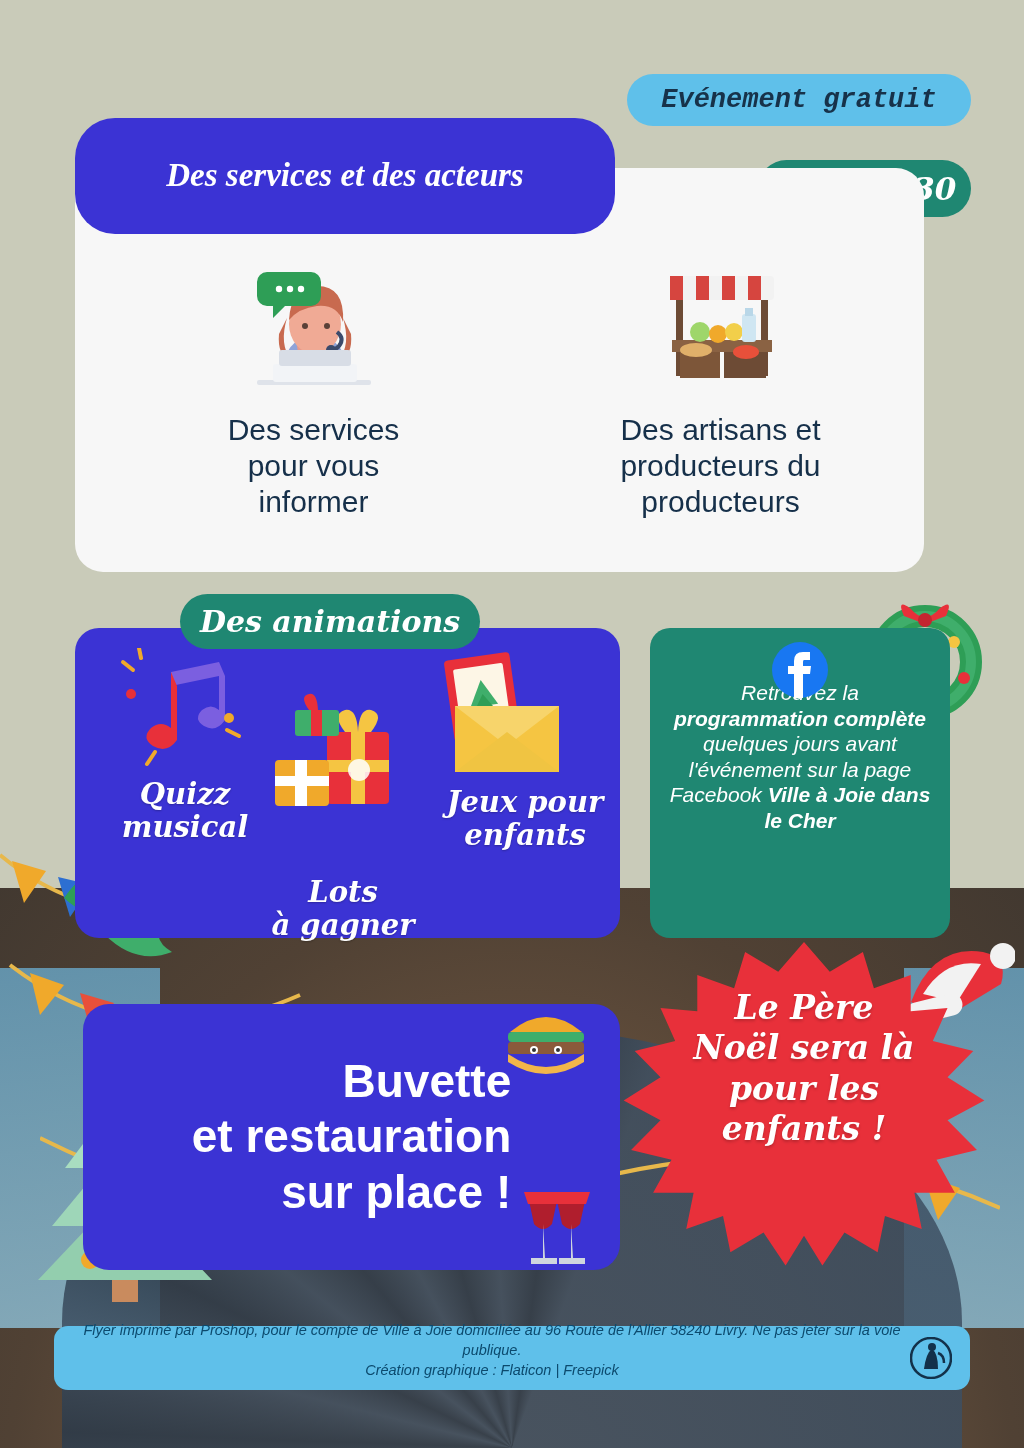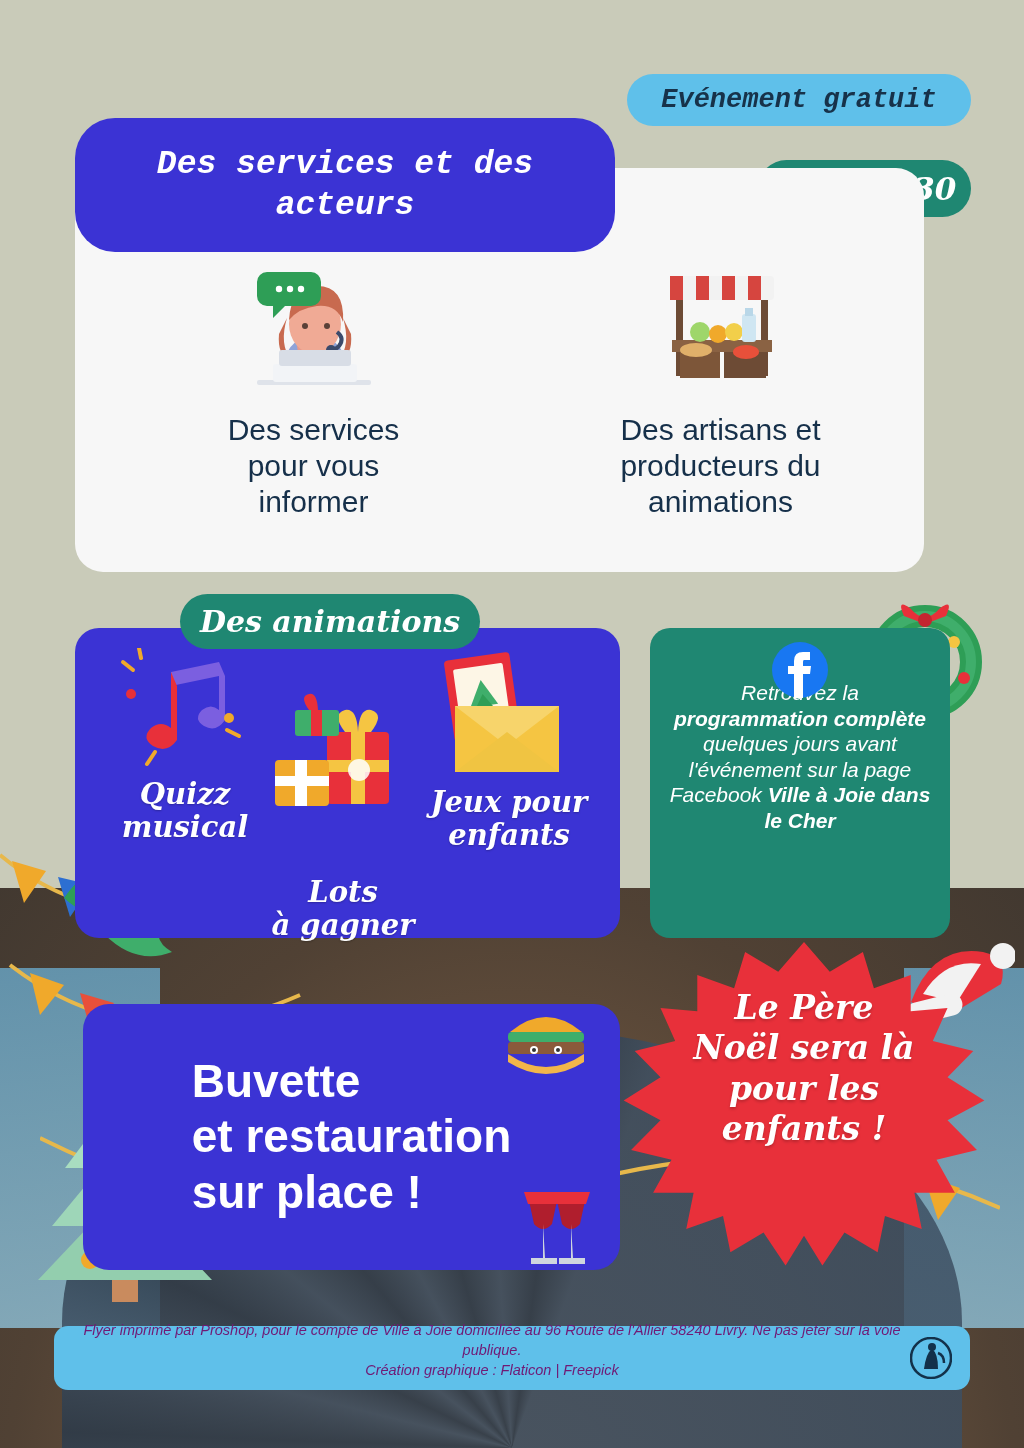--- a/index.html
+++ b/index.html
@@ -63,23 +63,23 @@
     background: #5fc0ea; color: #17324a;
     font-size: 27px; font-weight: bold; font-style: italic; font-family: Liberation Mono, monospace;
   }
   #time-badge {
     left: 758px; top: 160px; width: 213px; height: 57px;
     background: #1f8772; color: #ffffff;
     font-family: "DejaVu Serif", serif;
     font-size: 31px; font-weight: bold; font-style: italic;
   }
   #services-title {
-    left: 75px; top: 118px; width: 540px; height: 134px;
+    left: 75px; top: 118px; width: 540px; height: 116px;
     background: #3b33d4; color: #ffffff;
-    font-family: Liberation Mono, monospace;
+    font-family: Liberation Serif, serif;
     font-size: 33px; font-weight: bold; font-style: italic;
     line-height: 1.25; padding: 6px 26px;
     flex-direction: column;
   }
   #services-title .ln { display:block; }
 
   
   #services-card {
     position: absolute; left: 75px; top: 168px; width: 849px; height: 404px;
     background: #f7f7f7; border-radius: 28px;
@@ -107,41 +107,41 @@
   }
   .anim-label {
     position: absolute; color: #fff;
     font-family: "DejaVu Serif", serif;
     font-style: italic; font-weight: bold;
     text-align: center; line-height: 1.15;
     text-shadow: 0 1px 2px rgba(0,0,0,.25);
   }
   #anim-quizz  { left: 100px; top: 778px; width: 170px; font-size: 29px; }
   #anim-lots   { left: 268px; top: 840px; width: 150px; font-size: 29px; margin-top: 36px; }
-  #anim-jeux   { left: 414px; top: 786px; width: 190px; font-size: 29px; }
+  #anim-jeux   { left: 430px; top: 786px; width: 190px; font-size: 29px; }
 
   
   #facebook-card {
     position: absolute; left: 650px; top: 628px; width: 300px; height: 310px;
     background: #1f8772; border-radius: 20px;
     padding: 52px 16px 14px; text-align: center; color: #fff;
   }
   #facebook-card .fbtxt {
     font-size: 21px; font-style: italic; line-height: 1.22;
   }
   #facebook-card .fbtxt b { font-style: italic; }
 
   
   #buvette-card {
     position: absolute; left: 83px; top: 1004px; width: 537px; height: 266px;
     background: #3b33d4; border-radius: 26px;
     display:flex; align-items:center; justify-content:center;
   }
   #buvette-card .txt {
-    color:#fff; font-size: 46px; font-weight: bold; text-align:left; line-height:1.2;
+    color:#fff; font-size: 46px; font-weight: bold; text-align:right; line-height:1.2;
   }
 
   
   #pere-noel {
     position: absolute; left: 620px; top: 942px; width: 368px; height: 330px;
   }
   #pere-noel .burst {
     position:absolute; inset:0;
     background:#e8303a;
     clip-path: polygon(
@@ -162,21 +162,21 @@
   }
 
   
   .santa-hat { position:absolute; left: 905px; top: 940px; width: 110px; height: 90px; }
 
   
   #footer {
     position: absolute; left: 54px; bottom: 58px; width: 916px; height: 64px;
     background: #5fc0ea; border-radius: 14px;
     display:flex; align-items:center; justify-content:center;
-    color:#701a75; text-align:center; padding: 0 60px 16px 20px;
+    color:#0c4a6e; text-align:center; padding: 0 60px 16px 20px;
   }
   #footer .ftxt { font-size: 14.5px; font-style: italic; line-height: 1.4; }
   #footer .logo {
     position:absolute; right: 18px; top: 50%; transform: translateY(-50%);
     width: 42px; height: 42px;
   }
 </style>
 </head>
 <body>
 
@@ -312,21 +312,21 @@
           <circle cx="88" cy="78" r="9" fill="#f2cf4a"></circle>
           <ellipse cx="50" cy="96" rx="16" ry="7" fill="#e0b06a"></ellipse>
           <rect x="96" y="60" width="14" height="28" rx="3" fill="#cfe6f2"></rect>
           <rect x="99" y="54" width="8" height="8" fill="#b9d7e8"></rect>
           <ellipse cx="100" cy="98" rx="13" ry="7" fill="#e8503a"></ellipse>
         </svg>
       </div>
       <div class="cap">
         <span>Des artisans et</span><br>
         <span>producteurs du</span><br>
-        <span>animations</span>
+        <span>producteurs</span>
       </div>
     </div>
 
 
   </div>
 </div>
 
 <div class="pill" id="services-title">
   <span class="ln">Des services et des acteurs</span>
 </div>

